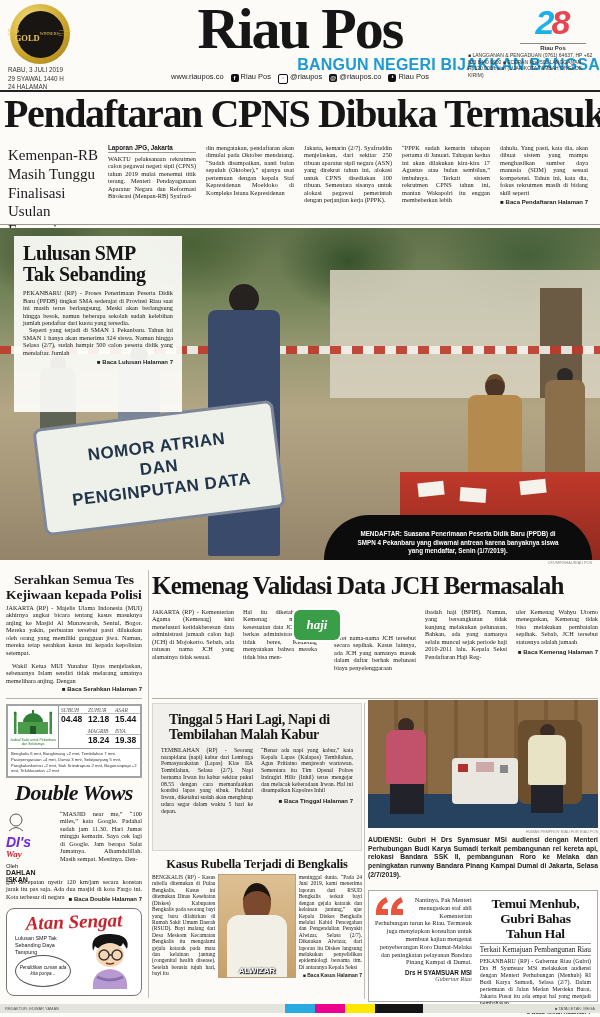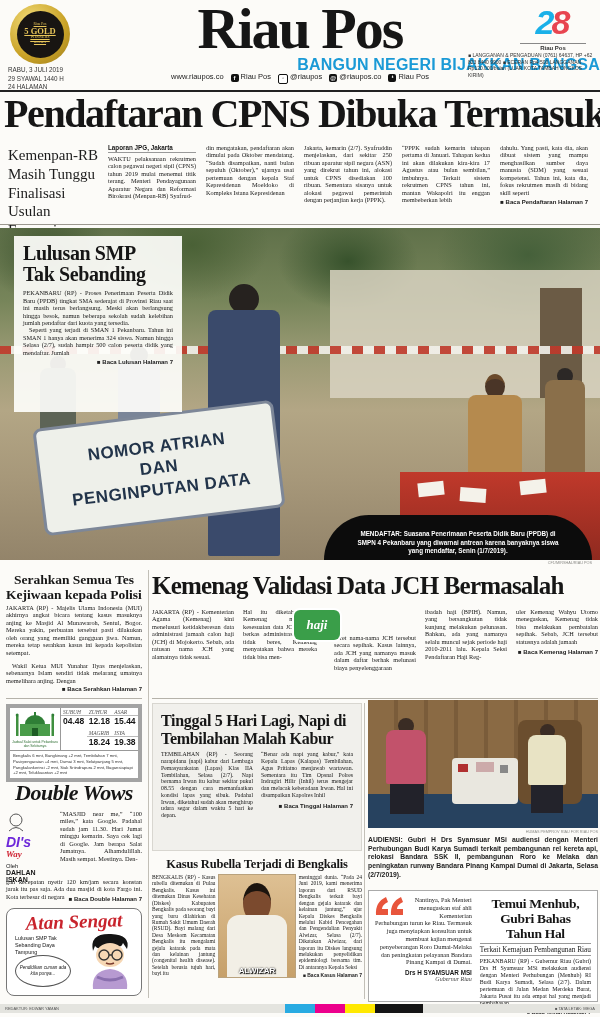--- a/index.html
+++ b/index.html
@@ -12,21 +12,21 @@
   .i{font-style:italic;}
   .t6{font-size:6.3px;line-height:1.18;}
   .t58{font-size:5.8px;line-height:1.17;}
   .more{font-size:6px;font-weight:bold;text-align:right;font-family:"Liberation Sans",sans-serif;color:#222;}
   .vline{width:1px;background:#c2bfb7;}
   
   .seal{left:10px;top:4px;width:60px;height:60px;border-radius:50%;
         background:radial-gradient(circle at 35% 30%,#f3dd7a,#c9a227 60%,#9a7a1c);
         display:flex;align-items:center;justify-content:center;}
   .seal-in{width:47px;height:47px;border-radius:50%;background:#181512;color:#e7c55a;
-           display:flex;flex-direction:column;align-items:center;justify-content:center;line-height:1;text-decoration:underline;}
+           display:flex;flex-direction:row;align-items:center;justify-content:center;line-height:1;}
   .title{left:0;top:0;width:600px;text-align:center;font-size:58px;font-weight:bold;
          letter-spacing:-2px;line-height:1.0;}
   .tagline{left:0;top:56px;width:600px;text-align:right;color:#1b9ad6;font-weight:bold;
            font-size:16px;font-family:"Liberation Sans",sans-serif;letter-spacing:.2px;}
   .social{left:0;top:72px;width:600px;text-align:center;font-size:7.5px;
           font-family:"Liberation Sans",sans-serif;color:#222;}
   .sic{display:inline-block;width:8px;height:8px;border-radius:2px;background:#111;color:#fff;
        font:bold 6px/8px "Liberation Sans",sans-serif;text-align:center;vertical-align:-1px;margin:0 2px 0 7px;}
   .dates{left:8px;top:66px;font-size:6.3px;font-family:"Liberation Sans",sans-serif;line-height:1.35;color:#333;}
   .subs{left:468px;top:52px;width:128px;font-size:5px;line-height:1.3;
@@ -60,21 +60,21 @@
         justify-content:center;color:#22344a;font:bold 17px/1.25 "Liberation Sans",sans-serif;letter-spacing:.5px;}
   .redtable{left:400px;top:244px;width:200px;height:88px;background:linear-gradient(#c0392b,#8f2a1f);}
   .paper{position:absolute;background:#f4f2ea;width:26px;height:14px;transform:rotate(-6deg);}
   .inset{left:14px;top:8px;width:168px;height:176px;background:rgba(253,253,250,.93);padding:7px 9px;box-sizing:border-box;}
   .inset h2{margin:0;font-size:20px;line-height:1.06;letter-spacing:-.4px;}
   .pcap{right:8px;bottom:0;width:268px;background:#0c0c0c;color:#fff;border-radius:134px 134px 0 0;
         padding:15px 28px 5px;box-sizing:border-box;font:bold 6.3px/1.3 "Liberation Sans",sans-serif;text-align:center;}
   .pcredit{left:0;top:561px;width:592px;text-align:right;font:3.8px "Liberation Sans",sans-serif;color:#8a8a86;}
   
   .lcol-h{left:6px;top:572px;width:136px;font-size:13.5px;font-weight:bold;text-align:center;line-height:1.12;}
-  .prayer{left:6px;top:704px;width:136px;border:4px solid #a3a3a3;box-sizing:border-box;background:#fff;}
+  .prayer{left:6px;top:704px;width:136px;border:2px solid #a3a3a3;box-sizing:border-box;background:#fff;}
   .ptimes{display:grid;grid-template-columns:1fr 1fr 1fr;border-left:1px solid #999;}
   .pt-name{font:italic 5.5px "Liberation Serif",serif;color:#555;border-bottom:.5px solid #bbb;padding:1px 2px 0;}
   .pt-val{font:bold 8.5px "Liberation Sans",sans-serif;padding:0 2px 1px;}
   .pnote{border-top:1px solid #999;font:4.2px/1.35 "Liberation Sans",sans-serif;color:#333;padding:2px 3px;}
   .dwtitle{left:6px;top:780px;width:136px;text-align:center;font:italic bold 22px "Liberation Serif",serif;letter-spacing:-.5px;}
   .dislogo{color:#6d28d9;font:italic bold 14px "Liberation Sans",sans-serif;line-height:.9;}
   .disway{color:#cf2030;font:italic bold 9px "Liberation Serif",serif;}
   .atan{left:6px;top:908px;width:136px;height:88px;border:1.5px solid #777;border-radius:8px;box-sizing:border-box;
         background:#fff;overflow:hidden;padding:3px 5px;}
   .atantitle{font:italic bold 19px "Liberation Serif",serif;color:#c8232c;text-align:center;line-height:1;
@@ -84,21 +84,21 @@
           text-align:center;padding:2px;box-sizing:border-box;background:#fff;}
   
   .kem-h{left:152px;top:572px;width:446px;font-size:25px;font-weight:bold;letter-spacing:-.8px;white-space:nowrap;}
   .kem-col{top:608px;width:82px;height:74px;}
   .haji{left:294px;top:610px;width:46px;height:30px;background:#3a9e49;border-radius:6px;color:#fff;
         display:flex;align-items:center;justify-content:center;font:italic bold 13px "Liberation Serif",serif;
         box-shadow:0 0 0 2px #fff;}
   
   .tinggal{left:152px;top:703px;width:210px;height:148px;background:#f1f0ec;border:.5px solid #d8d6d0;
            box-sizing:border-box;padding:8px;}
-  .tinggal h3{margin:0 0 4px;font-size:16px;line-height:1.1;letter-spacing:-.3px;}
+  .tinggal h3{margin:0 8px 4px;font-size:14px;line-height:1.1;letter-spacing:-.3px;}
   
   .rub-h{left:152px;top:857px;width:210px;font-size:12.5px;font-weight:bold;letter-spacing:-.2px;white-space:nowrap;text-align:center;}
   .rubphoto{width:76px;height:102px;background:linear-gradient(#dec093,#c6a06a);position:relative;border:.5px solid #b9a27d;}
   .rub-label{position:absolute;left:0;bottom:2px;width:100%;text-align:center;color:#fff;
              font:bold 8px "Liberation Sans",sans-serif;text-shadow:0 0 2px #000,1px 1px 1px #000;}
   
   .audphoto{left:368px;top:700px;width:230px;height:128px;position:absolute;overflow:hidden;
     background:repeating-linear-gradient(90deg,#8a6a44 0 26px,#7a5c3a 26px 30px);}
   .audcap{left:368px;top:836px;width:230px;font:bold 6.8px/1.28 "Liberation Sans",sans-serif;color:#222;}
   .temuibox{left:368px;top:890px;width:230px;height:112px;border:.5px solid #aaa;box-sizing:border-box;

